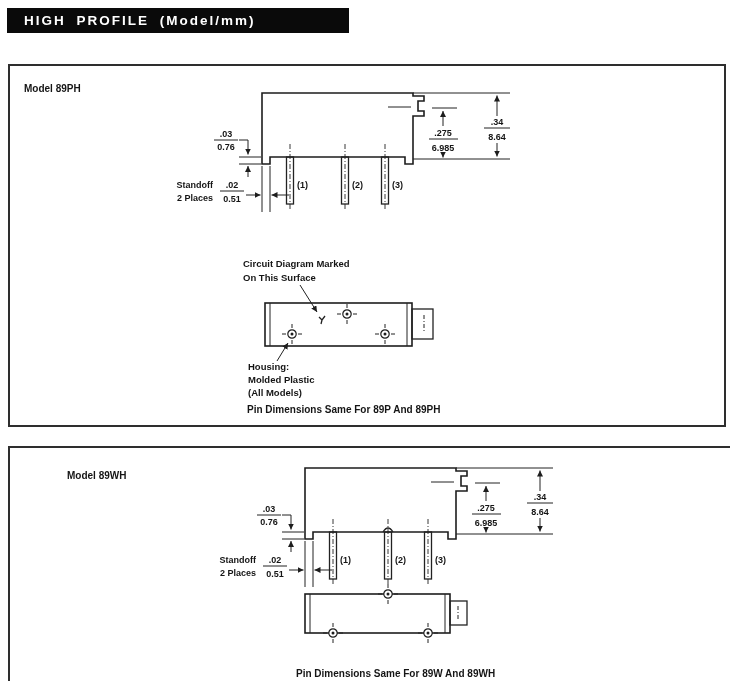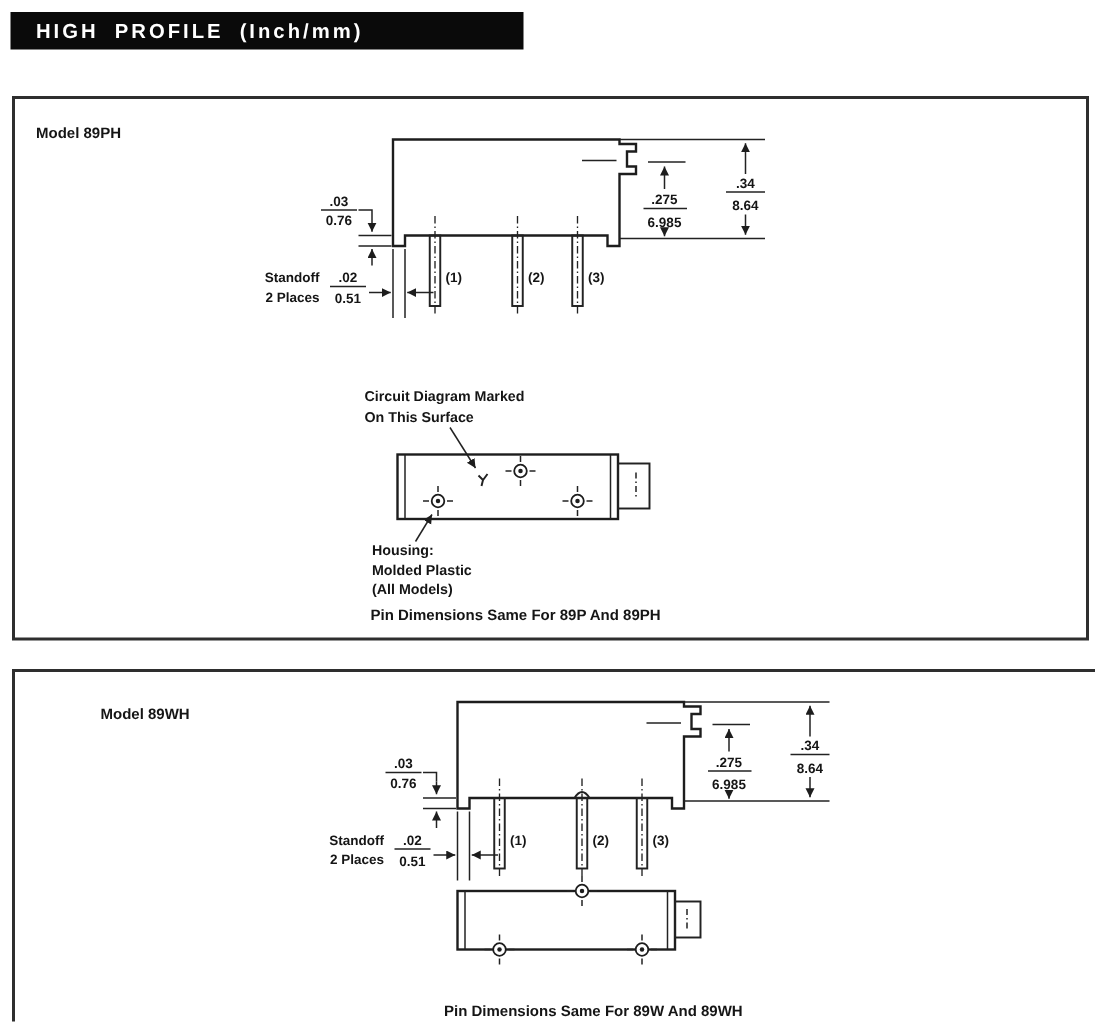--- a/index.html
+++ b/index.html
@@ -30,21 +30,21 @@
   .ln{stroke:#222222;stroke-width:1;fill:none;}
   .ln13{stroke:#222222;stroke-width:1.3;fill:none;}
   .outline{stroke:#1d1d1d;stroke-width:1.6;fill:none;}
   .cl{stroke:#222222;stroke-width:0.9;fill:none;stroke-dasharray:5 2 1 2;}
   .slot{stroke:#222222;stroke-width:1;fill:none;stroke-dasharray:4 2 1 2;}
 </style>
 </head>
 <body>
 
 <div class="header-bar">
-  <span class="header-title">HIGH PROFILE (Inch/mm)</span>
+  <span class="header-title">HIGH PROFILE (Model/mm)</span>
 </div>
 
 <div class="panel panel-1">
   <svg width="714" height="359" viewBox="0 0 714 359">
     <defs>
       <marker id="ah" markerWidth="7" markerHeight="7" refX="6" refY="3" orient="auto" markerUnits="userSpaceOnUse">
         <path d="M0,0 L6,3 L0,6 Z" fill="#1d1d1d"></path>
       </marker>
       <g id="tgt">
         <line class="ln" x1="-10" y1="0" x2="-6" y2="0"></line>

